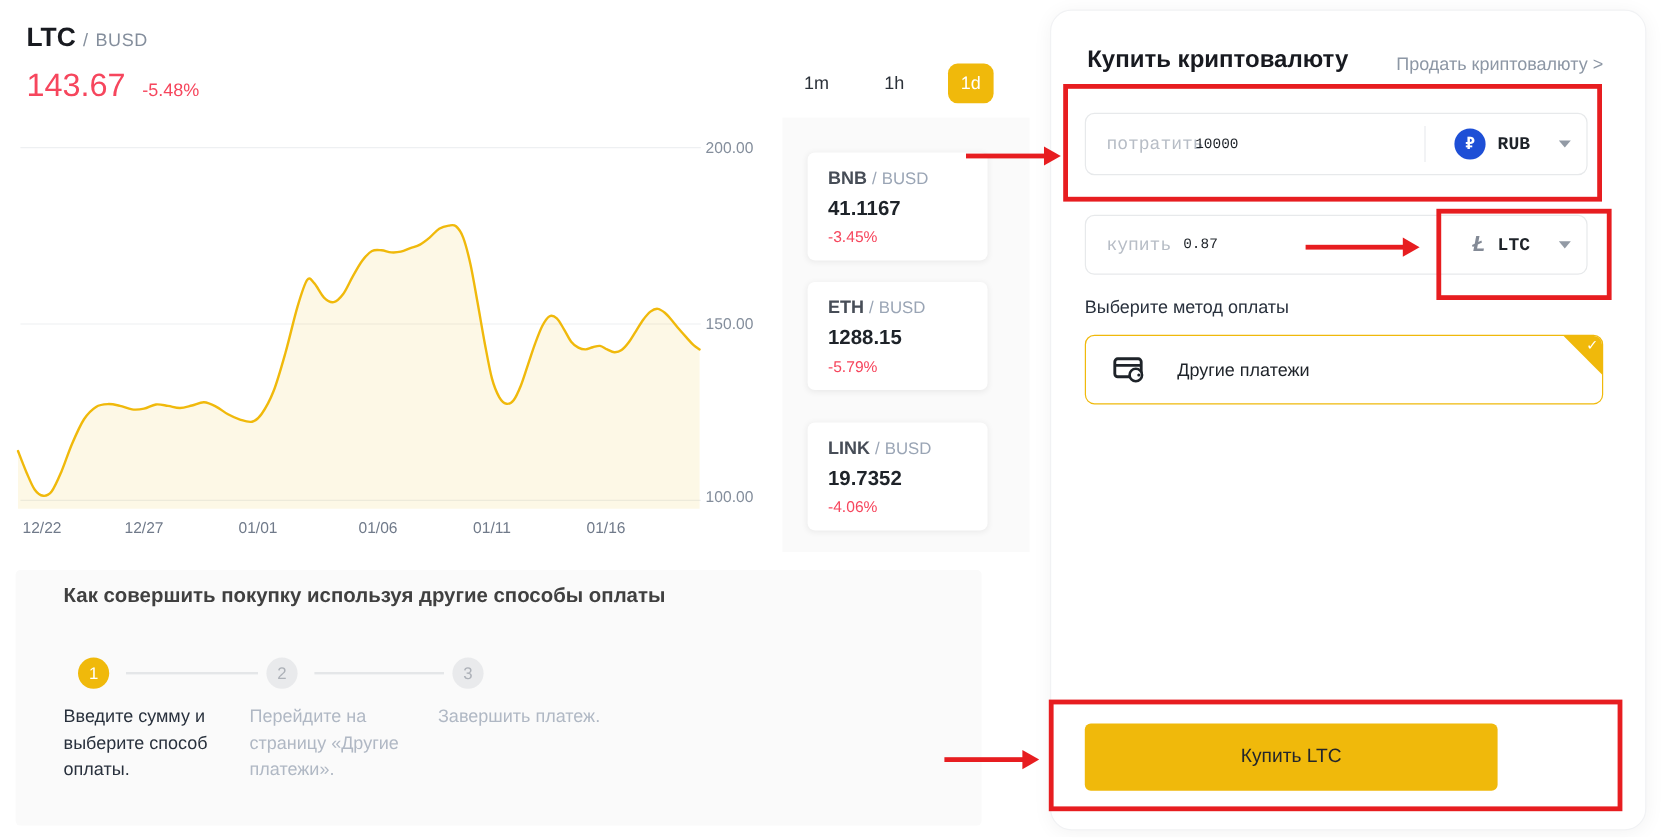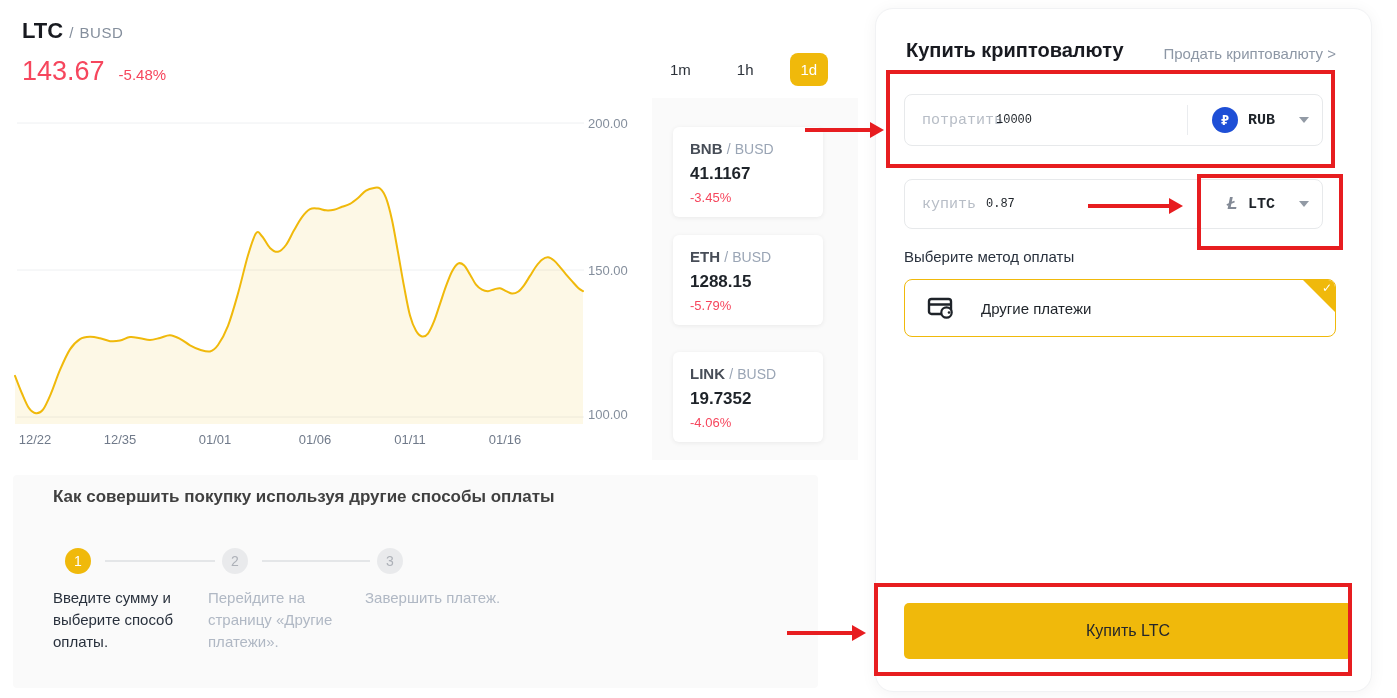--- a/index.html
+++ b/index.html
@@ -69,21 +69,21 @@
   .caret{width:0;height:0;border-left:5px solid transparent;border-right:5px solid transparent;border-top:6px solid #929aa5;margin-left:14px;}
 
   .pay-label{position:absolute;left:28px;top:239px;font-size:15px;color:#29313d;}
   .pay-card{position:absolute;left:28px;top:270px;width:432px;height:58px;background:#fff;border:1px solid var(--accent);
     border-radius:8px;display:flex;align-items:center;overflow:hidden;cursor:pointer;}
   .pay-icon{margin-left:22px;display:flex;}
   .pay-text{font-size:15px;color:#1e2329;margin-left:24px;}
   .pay-check{position:absolute;right:0;top:0;width:0;height:0;border-left:32px solid transparent;border-top:32px solid var(--accent);}
   .pay-check-glyph{position:absolute;right:3px;top:1px;color:#fff;font-size:12px;font-weight:700;}
 
-  .buy-btn{position:absolute;left:28px;top:594px;width:448px;height:56px;background:var(--accent);border:none;border-radius:5px;
+  .buy-btn{position:absolute;left:28px;top:594px;width:344px;height:56px;background:var(--accent);border:none;border-radius:5px;
     font-family:inherit;font-size:16px;font-weight:500;color:#24262b;cursor:pointer;}
 
   
   .howto{position:absolute;left:13px;top:475px;width:805px;height:213px;background:#fafafa;border-radius:4px;}
   .howto-title{position:absolute;left:40px;top:12px;font-size:17px;font-weight:700;color:#404040;}
   .step-circle{position:absolute;top:73px;width:26px;height:26px;border-radius:50%;background:#e9eaec;color:#adb1b8;
     font-size:14px;display:flex;align-items:center;justify-content:center;}
   .step-circle.active{background:var(--accent);color:#fff;}
   .step-line{position:absolute;top:85px;height:2px;background:#e4e6e8;}
   .step-text{position:absolute;top:112px;font-size:15px;line-height:1.45;color:#b0b8c4;}
@@ -121,21 +121,21 @@
         <line x1="17" x2="584" y1="123" y2="123" stroke="#eef0f2" stroke-width="1"></line>
         <line x1="17" x2="584" y1="270" y2="270" stroke="#eef0f2" stroke-width="1"></line>
         <line x1="17" x2="584" y1="417" y2="417" stroke="#eef0f2" stroke-width="1"></line>
         <path d="M15,375.84000000000003C16.166666666666668,378.78000000000003 19.666666666666668,388.09000000000003 22,393.48C24.333333333333332,398.87 26.666666666666668,404.897 29,408.18C31.333333333333332,411.463 33.666666666666664,412.933 36,413.178C38.333333333333336,413.423 40.5,412.933 43,409.65C45.5,406.36699999999996 48.166666666666664,400.095 51,393.48C53.833333333333336,386.865 56.833333333333336,377.31 60,369.96C63.166666666666664,362.60999999999996 66.66666666666667,354.525 70,349.38C73.33333333333333,344.235 76.66666666666667,341.197 80,339.09000000000003C83.33333333333333,336.98300000000006 86.66666666666667,336.885 90,336.738C93.33333333333333,336.591 96.66666666666667,337.473 100,338.208C103.33333333333333,338.94300000000004 106.66666666666667,340.75600000000003 110,341.148C113.33333333333333,341.54 116.66666666666667,341.246 120,340.56C123.33333333333333,339.874 126.66666666666667,337.424 130,337.032C133.33333333333334,336.64 136.66666666666666,337.718 140,338.208C143.33333333333334,338.69800000000004 146.66666666666666,340.02099999999996 150,339.972C153.33333333333334,339.923 156.66666666666666,338.698 160,337.914C163.33333333333334,337.13 166.66666666666666,335.12100000000004 170,335.26800000000003C173.33333333333334,335.415 176.66666666666666,337.13 180,338.796C183.33333333333334,340.462 186.66666666666666,343.451 190,345.264C193.33333333333334,347.077 196.66666666666666,348.645 200,349.674C203.33333333333334,350.703 207,352.222 210,351.438C213,350.654 215,349.233 218,344.97C221,340.70700000000005 224.66666666666666,334.435 228,325.86C231.33333333333334,317.285 234.66666666666666,305.28 238,293.52C241.33333333333334,281.76 245,265.345 248,255.3C251,245.25500000000002 253.66666666666666,236.435 256,233.25C258.3333333333333,230.065 259.6666666666667,233.74 262,236.19C264.3333333333333,238.64 267.3333333333333,245.35299999999998 270,247.95C272.6666666666667,250.547 275.3333333333333,252.26200000000006 278,251.77200000000005C280.6666666666667,251.28200000000004 283.3333333333333,248.587 286,245.01C288.6666666666667,241.433 291.3333333333333,234.965 294,230.31C296.6666666666667,225.655 299.3333333333333,220.608 302,217.08C304.6666666666667,213.55200000000002 307.3333333333333,210.56300000000005 310,209.14200000000005C312.6666666666667,207.72100000000006 315.3333333333333,208.358 318,208.55399999999997C320.6666666666667,208.74999999999994 323.3333333333333,210.12199999999996 326,210.31799999999996C328.6666666666667,210.51399999999995 331.3333333333333,210.31799999999998 334,209.73C336.6666666666667,209.142 339.3333333333333,207.76999999999998 342,206.79C344.6666666666667,205.81 347.3333333333333,205.32 350,203.85C352.6666666666667,202.38 355.3333333333333,200.175 358,197.97C360.6666666666667,195.765 363.3333333333333,192.286 366,190.62C368.6666666666667,188.954 371.6666666666667,188.31699999999998 374,187.974C376.3333333333333,187.631 378,186.89600000000004 380,188.56200000000004C382,190.22800000000004 384,192.727 386,197.97C388,203.213 390,210.955 392,220.02C394,229.085 396,241.33500000000004 398,252.36C400,263.385 402,275.635 404,286.16999999999996C406,296.7049999999999 408,308.122 410,315.57C412,323.018 414,327.37899999999996 416,330.85799999999995C418,334.33699999999993 420,336.00299999999993 422,336.44399999999996C424,336.885 426,336.00299999999993 428,333.50399999999996C430,331.005 432,326.399 434,321.45C436,316.501 438,309.69 440,303.81C442,297.93 444,291.55999999999995 446,286.16999999999996C448,280.78 450,275.243 452,271.47C454,267.69700000000006 456,264.56100000000004 458,263.53200000000004C460,262.50300000000004 462,263.48300000000006 464,265.29600000000005C466,267.10900000000004 468,271.176 470,274.40999999999997C472,277.64399999999995 474,282.152 476,284.7C478,287.248 480,288.62 482,289.698C484,290.77599999999995 486,291.217 488,291.168C490,291.119 492,289.894 494,289.404C496,288.914 498,287.93399999999997 500,288.22799999999995C502,288.52199999999993 504,290.286 506,291.168C508,292.05 510,293.42199999999997 512,293.52C514,293.618 516,293.12800000000004 518,291.75600000000003C520,290.384 522,287.934 524,285.288C526,282.642 528,279.01599999999996 530,275.88C532,272.744 534,269.16700000000003 536,266.47200000000004C538,263.77700000000004 540,261.22900000000004 542,259.71000000000004C544,258.19100000000003 546,257.21099999999996 548,257.35799999999995C550,257.50499999999994 552,258.97499999999997 554,260.592C556,262.209 558,264.757 560,267.06C562,269.363 564,272.058 566,274.40999999999997C568,276.76199999999994 570,278.96700000000004 572,281.172C574,283.377 576.1666666666666,285.974 578,287.64C579.8333333333334,289.306 582.1666666666666,290.58 583,291.168L583,424L15,424Z" fill="rgba(240,185,11,0.10)" stroke="none"></path>
         <path d="M15,375.84000000000003C16.166666666666668,378.78000000000003 19.666666666666668,388.09000000000003 22,393.48C24.333333333333332,398.87 26.666666666666668,404.897 29,408.18C31.333333333333332,411.463 33.666666666666664,412.933 36,413.178C38.333333333333336,413.423 40.5,412.933 43,409.65C45.5,406.36699999999996 48.166666666666664,400.095 51,393.48C53.833333333333336,386.865 56.833333333333336,377.31 60,369.96C63.166666666666664,362.60999999999996 66.66666666666667,354.525 70,349.38C73.33333333333333,344.235 76.66666666666667,341.197 80,339.09000000000003C83.33333333333333,336.98300000000006 86.66666666666667,336.885 90,336.738C93.33333333333333,336.591 96.66666666666667,337.473 100,338.208C103.33333333333333,338.94300000000004 106.66666666666667,340.75600000000003 110,341.148C113.33333333333333,341.54 116.66666666666667,341.246 120,340.56C123.33333333333333,339.874 126.66666666666667,337.424 130,337.032C133.33333333333334,336.64 136.66666666666666,337.718 140,338.208C143.33333333333334,338.69800000000004 146.66666666666666,340.02099999999996 150,339.972C153.33333333333334,339.923 156.66666666666666,338.698 160,337.914C163.33333333333334,337.13 166.66666666666666,335.12100000000004 170,335.26800000000003C173.33333333333334,335.415 176.66666666666666,337.13 180,338.796C183.33333333333334,340.462 186.66666666666666,343.451 190,345.264C193.33333333333334,347.077 196.66666666666666,348.645 200,349.674C203.33333333333334,350.703 207,352.222 210,351.438C213,350.654 215,349.233 218,344.97C221,340.70700000000005 224.66666666666666,334.435 228,325.86C231.33333333333334,317.285 234.66666666666666,305.28 238,293.52C241.33333333333334,281.76 245,265.345 248,255.3C251,245.25500000000002 253.66666666666666,236.435 256,233.25C258.3333333333333,230.065 259.6666666666667,233.74 262,236.19C264.3333333333333,238.64 267.3333333333333,245.35299999999998 270,247.95C272.6666666666667,250.547 275.3333333333333,252.26200000000006 278,251.77200000000005C280.6666666666667,251.28200000000004 283.3333333333333,248.587 286,245.01C288.6666666666667,241.433 291.3333333333333,234.965 294,230.31C296.6666666666667,225.655 299.3333333333333,220.608 302,217.08C304.6666666666667,213.55200000000002 307.3333333333333,210.56300000000005 310,209.14200000000005C312.6666666666667,207.72100000000006 315.3333333333333,208.358 318,208.55399999999997C320.6666666666667,208.74999999999994 323.3333333333333,210.12199999999996 326,210.31799999999996C328.6666666666667,210.51399999999995 331.3333333333333,210.31799999999998 334,209.73C336.6666666666667,209.142 339.3333333333333,207.76999999999998 342,206.79C344.6666666666667,205.81 347.3333333333333,205.32 350,203.85C352.6666666666667,202.38 355.3333333333333,200.175 358,197.97C360.6666666666667,195.765 363.3333333333333,192.286 366,190.62C368.6666666666667,188.954 371.6666666666667,188.31699999999998 374,187.974C376.3333333333333,187.631 378,186.89600000000004 380,188.56200000000004C382,190.22800000000004 384,192.727 386,197.97C388,203.213 390,210.955 392,220.02C394,229.085 396,241.33500000000004 398,252.36C400,263.385 402,275.635 404,286.16999999999996C406,296.7049999999999 408,308.122 410,315.57C412,323.018 414,327.37899999999996 416,330.85799999999995C418,334.33699999999993 420,336.00299999999993 422,336.44399999999996C424,336.885 426,336.00299999999993 428,333.50399999999996C430,331.005 432,326.399 434,321.45C436,316.501 438,309.69 440,303.81C442,297.93 444,291.55999999999995 446,286.16999999999996C448,280.78 450,275.243 452,271.47C454,267.69700000000006 456,264.56100000000004 458,263.53200000000004C460,262.50300000000004 462,263.48300000000006 464,265.29600000000005C466,267.10900000000004 468,271.176 470,274.40999999999997C472,277.64399999999995 474,282.152 476,284.7C478,287.248 480,288.62 482,289.698C484,290.77599999999995 486,291.217 488,291.168C490,291.119 492,289.894 494,289.404C496,288.914 498,287.93399999999997 500,288.22799999999995C502,288.52199999999993 504,290.286 506,291.168C508,292.05 510,293.42199999999997 512,293.52C514,293.618 516,293.12800000000004 518,291.75600000000003C520,290.384 522,287.934 524,285.288C526,282.642 528,279.01599999999996 530,275.88C532,272.744 534,269.16700000000003 536,266.47200000000004C538,263.77700000000004 540,261.22900000000004 542,259.71000000000004C544,258.19100000000003 546,257.21099999999996 548,257.35799999999995C550,257.50499999999994 552,258.97499999999997 554,260.592C556,262.209 558,264.757 560,267.06C562,269.363 564,272.058 566,274.40999999999997C568,276.76199999999994 570,278.96700000000004 572,281.172C574,283.377 576.1666666666666,285.974 578,287.64C579.8333333333334,289.306 582.1666666666666,290.58 583,291.168" fill="none" stroke="#f0b90b" stroke-width="2" stroke-linejoin="round" stroke-linecap="round"></path>
       </svg>
     <div class="ytick" style="top:123px">200.00</div>
     <div class="ytick" style="top:270px">150.00</div>
     <div class="ytick" style="top:414px">100.00</div>
     <div class="xtick" style="left:35px">12/22</div>
-    <div class="xtick" style="left:120px">12/35</div>
+    <div class="xtick" style="left:120px">12/27</div>
     <div class="xtick" style="left:215px">01/01</div>
     <div class="xtick" style="left:315px">01/06</div>
     <div class="xtick" style="left:410px">01/11</div>
     <div class="xtick" style="left:505px">01/16</div>
   </div>
 
   <div class="ticker-band"></div>
 
   <div class="ticker-card" style="top:127px">
     <div class="ticker-pair">

